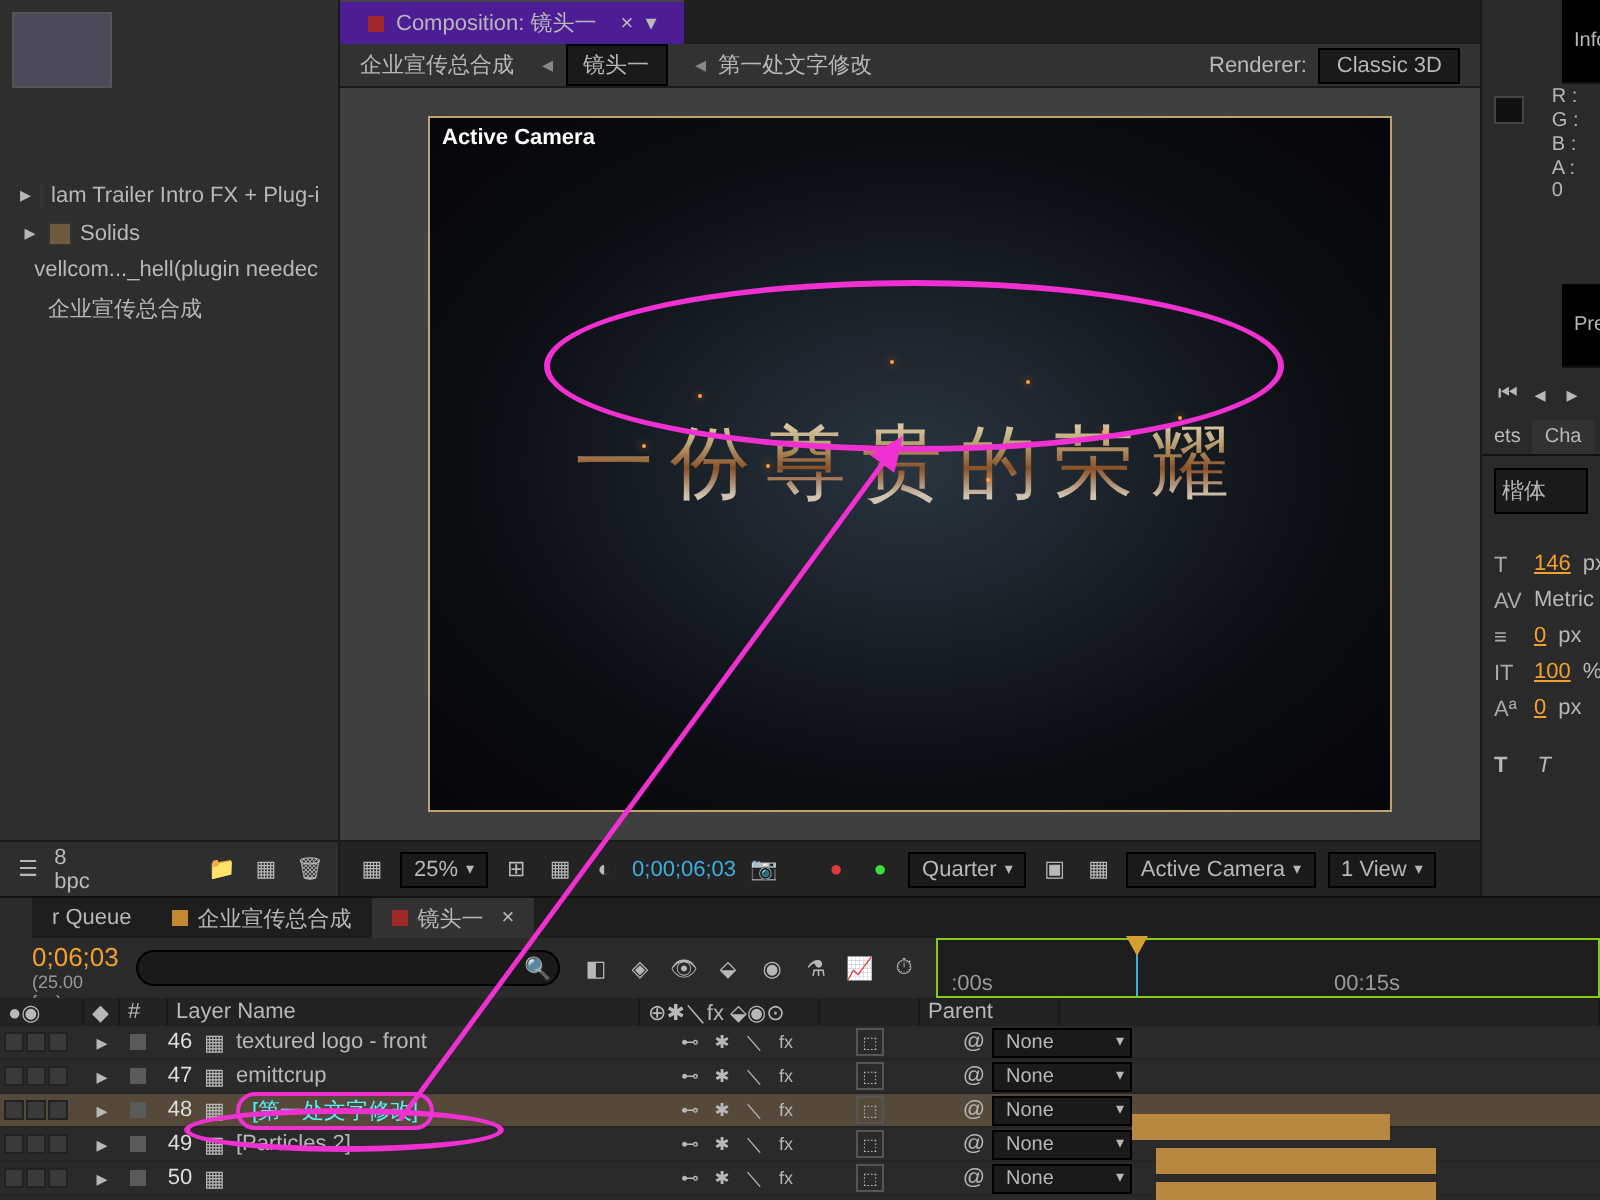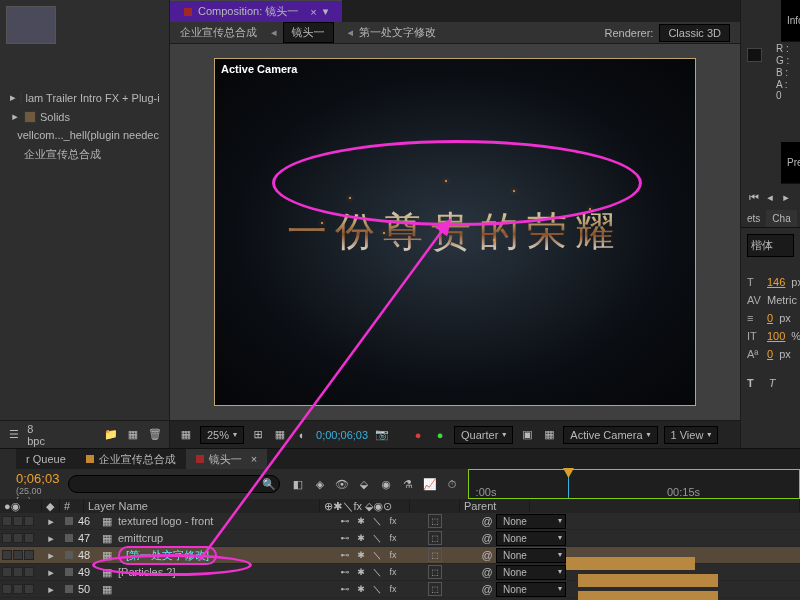--- a/index.html
+++ b/index.html
@@ -66,21 +66,21 @@
 .cti::before{content:"";position:absolute;top:-2px;left:-5px;width:11px;height:10px;background:#d4a030;clip-path:polygon(0 0,100% 0,50% 100%);}
 .cols{height:14px;display:flex;background:#232323;font-size:9px;color:#888;}
 .col{padding:0 4px;border-right:1px solid #1a1a1a;display:flex;align-items:center;}
 .layers{flex:1;overflow:hidden;}
 .layer{height:17px;display:flex;align-items:center;border-bottom:1px solid #252525;}
 .layer.sel{background:#57493a;}
 .l-tog{width:42px;display:flex;gap:1px;padding:0 2px;}
 .tog-b{width:10px;height:10px;background:#3a3a3a;border:1px solid #222;}
 .l-av{width:18px;display:flex;justify-content:center;}
 .av-b{width:8px;height:8px;background:#5a5a5a;}
-.l-num{width:24px;color:#ddd;}
+.l-num{width:24px;text-align:center;color:#ddd;}
 .l-ico{width:16px;}
 .l-name{width:220px;overflow:hidden;white-space:nowrap;}
 .l-hi{border:2px solid #f030d0;border-radius:12px;padding:0 6px;display:inline-block;color:#58f0ff;}
 .l-sw{width:90px;display:flex;gap:2px;}
 .sw-b{width:14px;height:12px;display:flex;align-items:center;justify-content:center;font-size:9px;}
 .l-mode{width:50px;}
 .mode-b{width:14px;height:14px;border:1px solid #555;display:flex;align-items:center;justify-content:center;font-size:8px;}
 .l-par{width:70px;}
 .par-dd{background:#1a1a1a;border:1px solid #000;padding:1px 14px 1px 6px;font-size:10px;position:relative;cursor:pointer;}
 .par-dd::after{content:"▾";position:absolute;right:3px;font-size:8px;}

